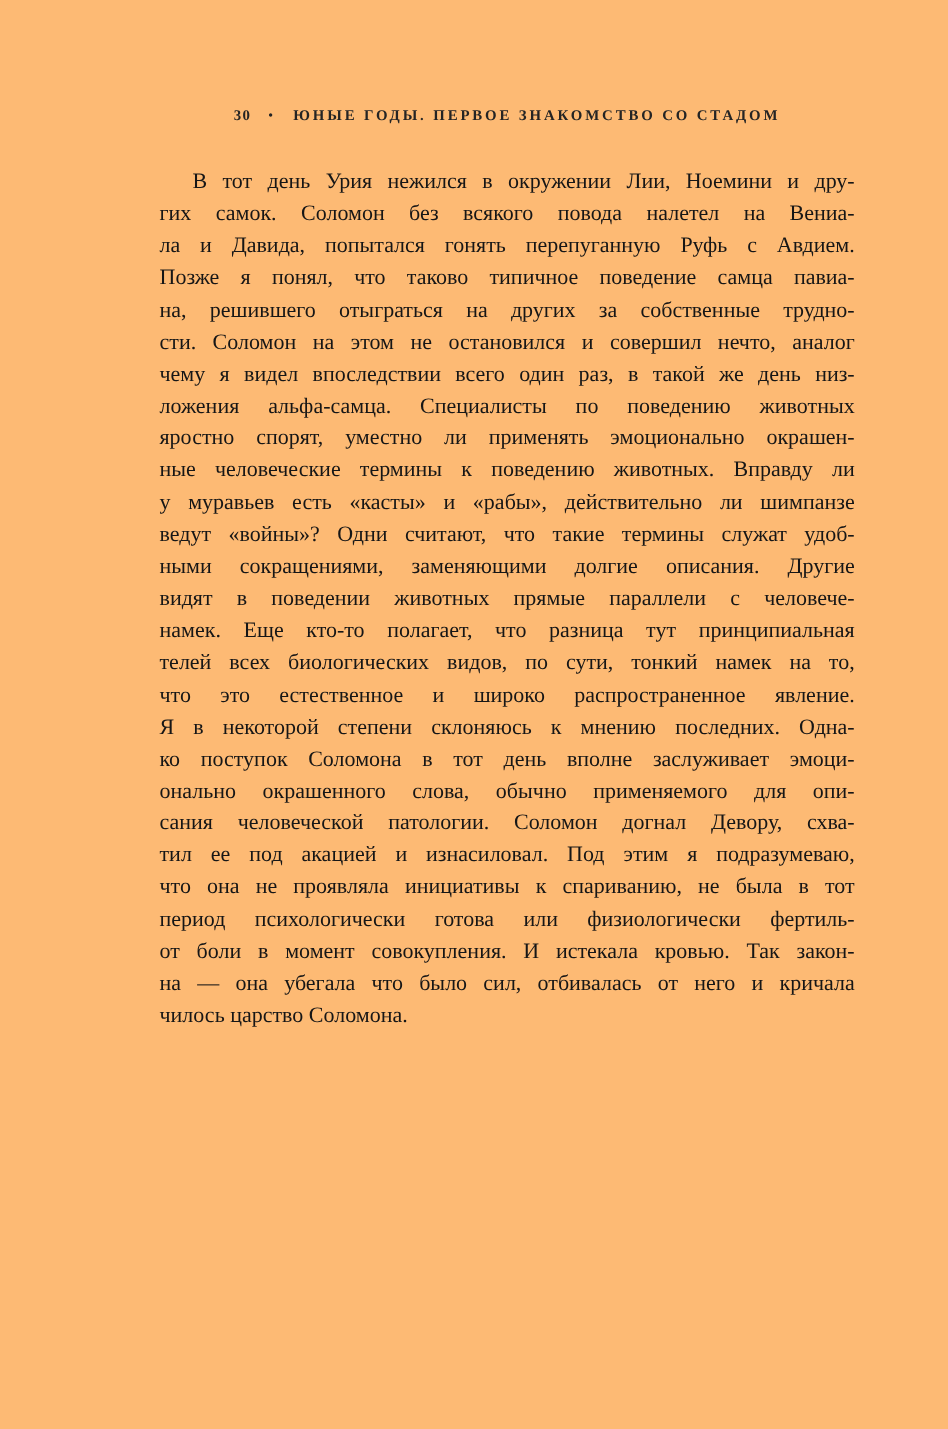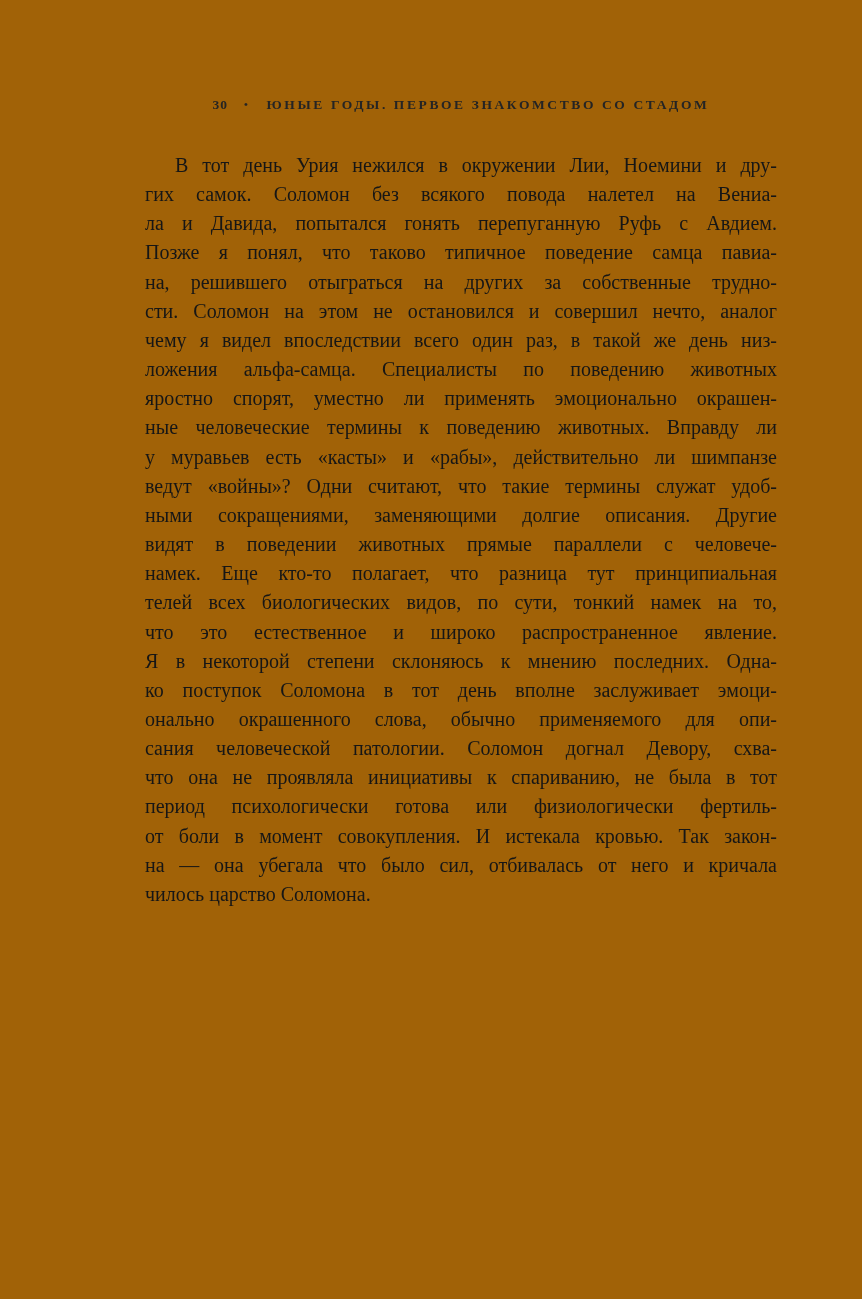--- a/index.html
+++ b/index.html
@@ -5,21 +5,21 @@
   * { margin: 0; padding: 0; box-sizing: border-box; }
 
   html, body {
     background: #ffffff;
   }
 
   .page {
     position: relative;
     width: 862px;
     height: 1299px;
-    background: #a16207;
+    background: #fdba74;
     font-family: "Liberation Serif", "DejaVu Serif", serif;
     color: #161616;
     overflow: hidden;
   }
 
   .running-header {
     position: absolute;
     top: 97px;
     left: 145px;
     width: 632px;
@@ -93,20 +93,21 @@
         <div class="line">ведут «войны»? Одни считают, что такие термины служат удоб-</div>
         <div class="line">ными сокращениями, заменяющими долгие описания. Другие</div>
         <div class="line">видят в поведении животных прямые параллели с человече-</div>
         <div class="line">намек. Еще кто-то полагает, что разница тут принципиальная</div>
         <div class="line">телей всех биологических видов, по сути, тонкий намек на то,</div>
         <div class="line">что это естественное и широко распространенное явление.</div>
         <div class="line">Я в некоторой степени склоняюсь к мнению последних. Одна-</div>
         <div class="line">ко поступок Соломона в тот день вполне заслуживает эмоци-</div>
         <div class="line">онально окрашенного слова, обычно применяемого для опи-</div>
         <div class="line">сания человеческой патологии. Соломон догнал Девору, схва-</div>
+        <div class="line">тил ее под акацией и изнасиловал. Под этим я подразумеваю,</div>
         <div class="line">что она не проявляла инициативы к спариванию, не была в тот</div>
         <div class="line">период психологически готова или физиологически фертиль-</div>
         <div class="line">от боли в момент совокупления. И истекала кровью. Так закон-</div>
         <div class="line">на — она убегала что было сил, отбивалась от него и кричала</div>
         <div class="line last-line">чилось царство Соломона.</div>
       </div>
     </main>
 </div>
 
 </body></html>

